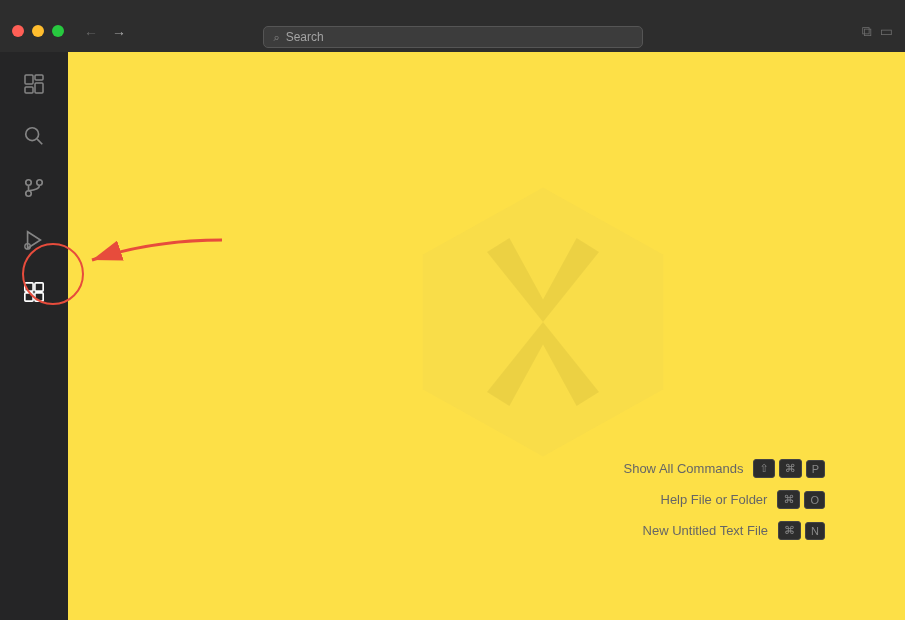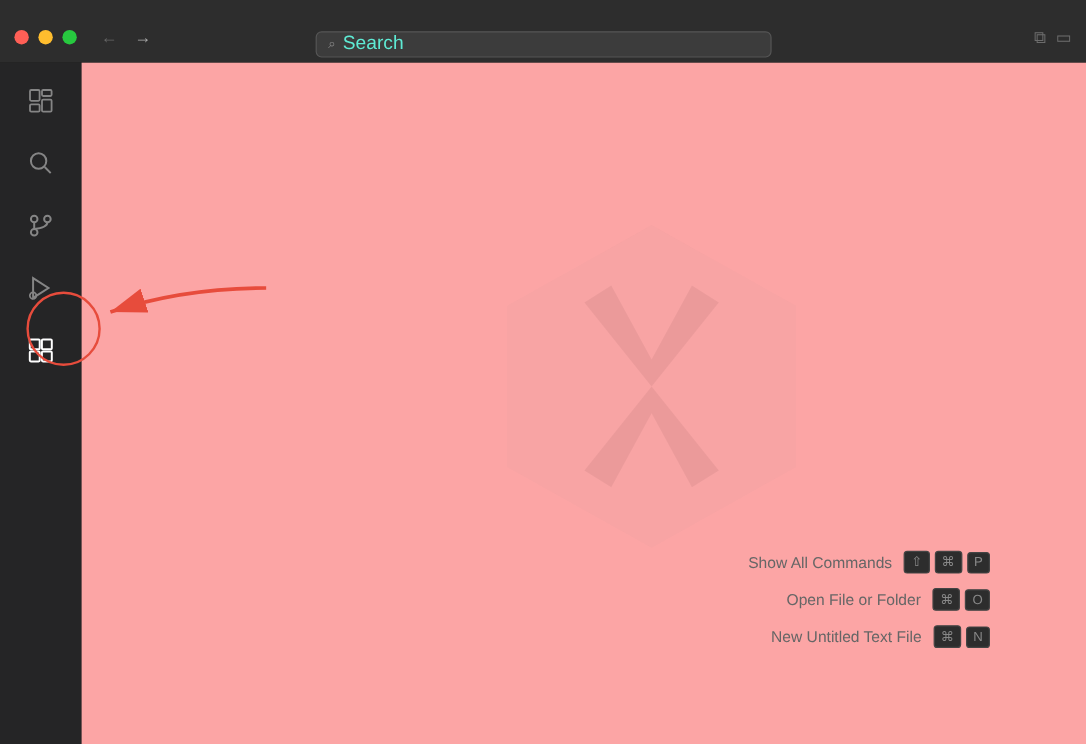--- a/index.html
+++ b/index.html
@@ -82,22 +82,22 @@
       align-items: center;
       padding: 0 10px;
       gap: 6px;
       border: 1px solid #555;
     }
     .search-icon-small {
       color: #888;
       font-size: 11px;
     }
     .search-text {
-      color: #5eead4;
-      font-size: 16px;
+      color: #a3a3a3;
+      font-size: 12px;
     }
 
     .window-controls {
       position: absolute;
       right: 12px;
       display: flex;
       gap: 8px;
       color: #888;
       font-size: 14px;
     }
@@ -134,21 +134,21 @@
       border-radius: 6px;
       color: #858585;
       font-size: 22px;
       position: relative;
     }
     .activity-item.active { color: #fff; }
 
     
     .editor-area {
       flex: 1;
-      background: #fca5a5;
+      background: #fde047;
       display: flex;
       flex-direction: column;
       align-items: center;
       justify-content: center;
       position: relative;
     }
 
     
     .vscode-logo {
       width: 280px;
@@ -330,21 +330,21 @@
       <div class="shortcut-row">
         <span class="shortcut-label">Show All Commands</span>
         <div class="shortcut-keys">
           <span class="key">⇧</span>
           <span class="key">⌘</span>
           <span class="key">P</span>
         </div>
       </div>
 
       <div class="shortcut-row">
-        <span class="shortcut-label">Open File or Folder</span>
+        <span class="shortcut-label">Help File or Folder</span>
         <div class="shortcut-keys">
           <span class="key">⌘</span>
           <span class="key">O</span>
         </div>
       </div>
 
 
       <div class="shortcut-row">
         <span class="shortcut-label">New Untitled Text File</span>
         <div class="shortcut-keys">

